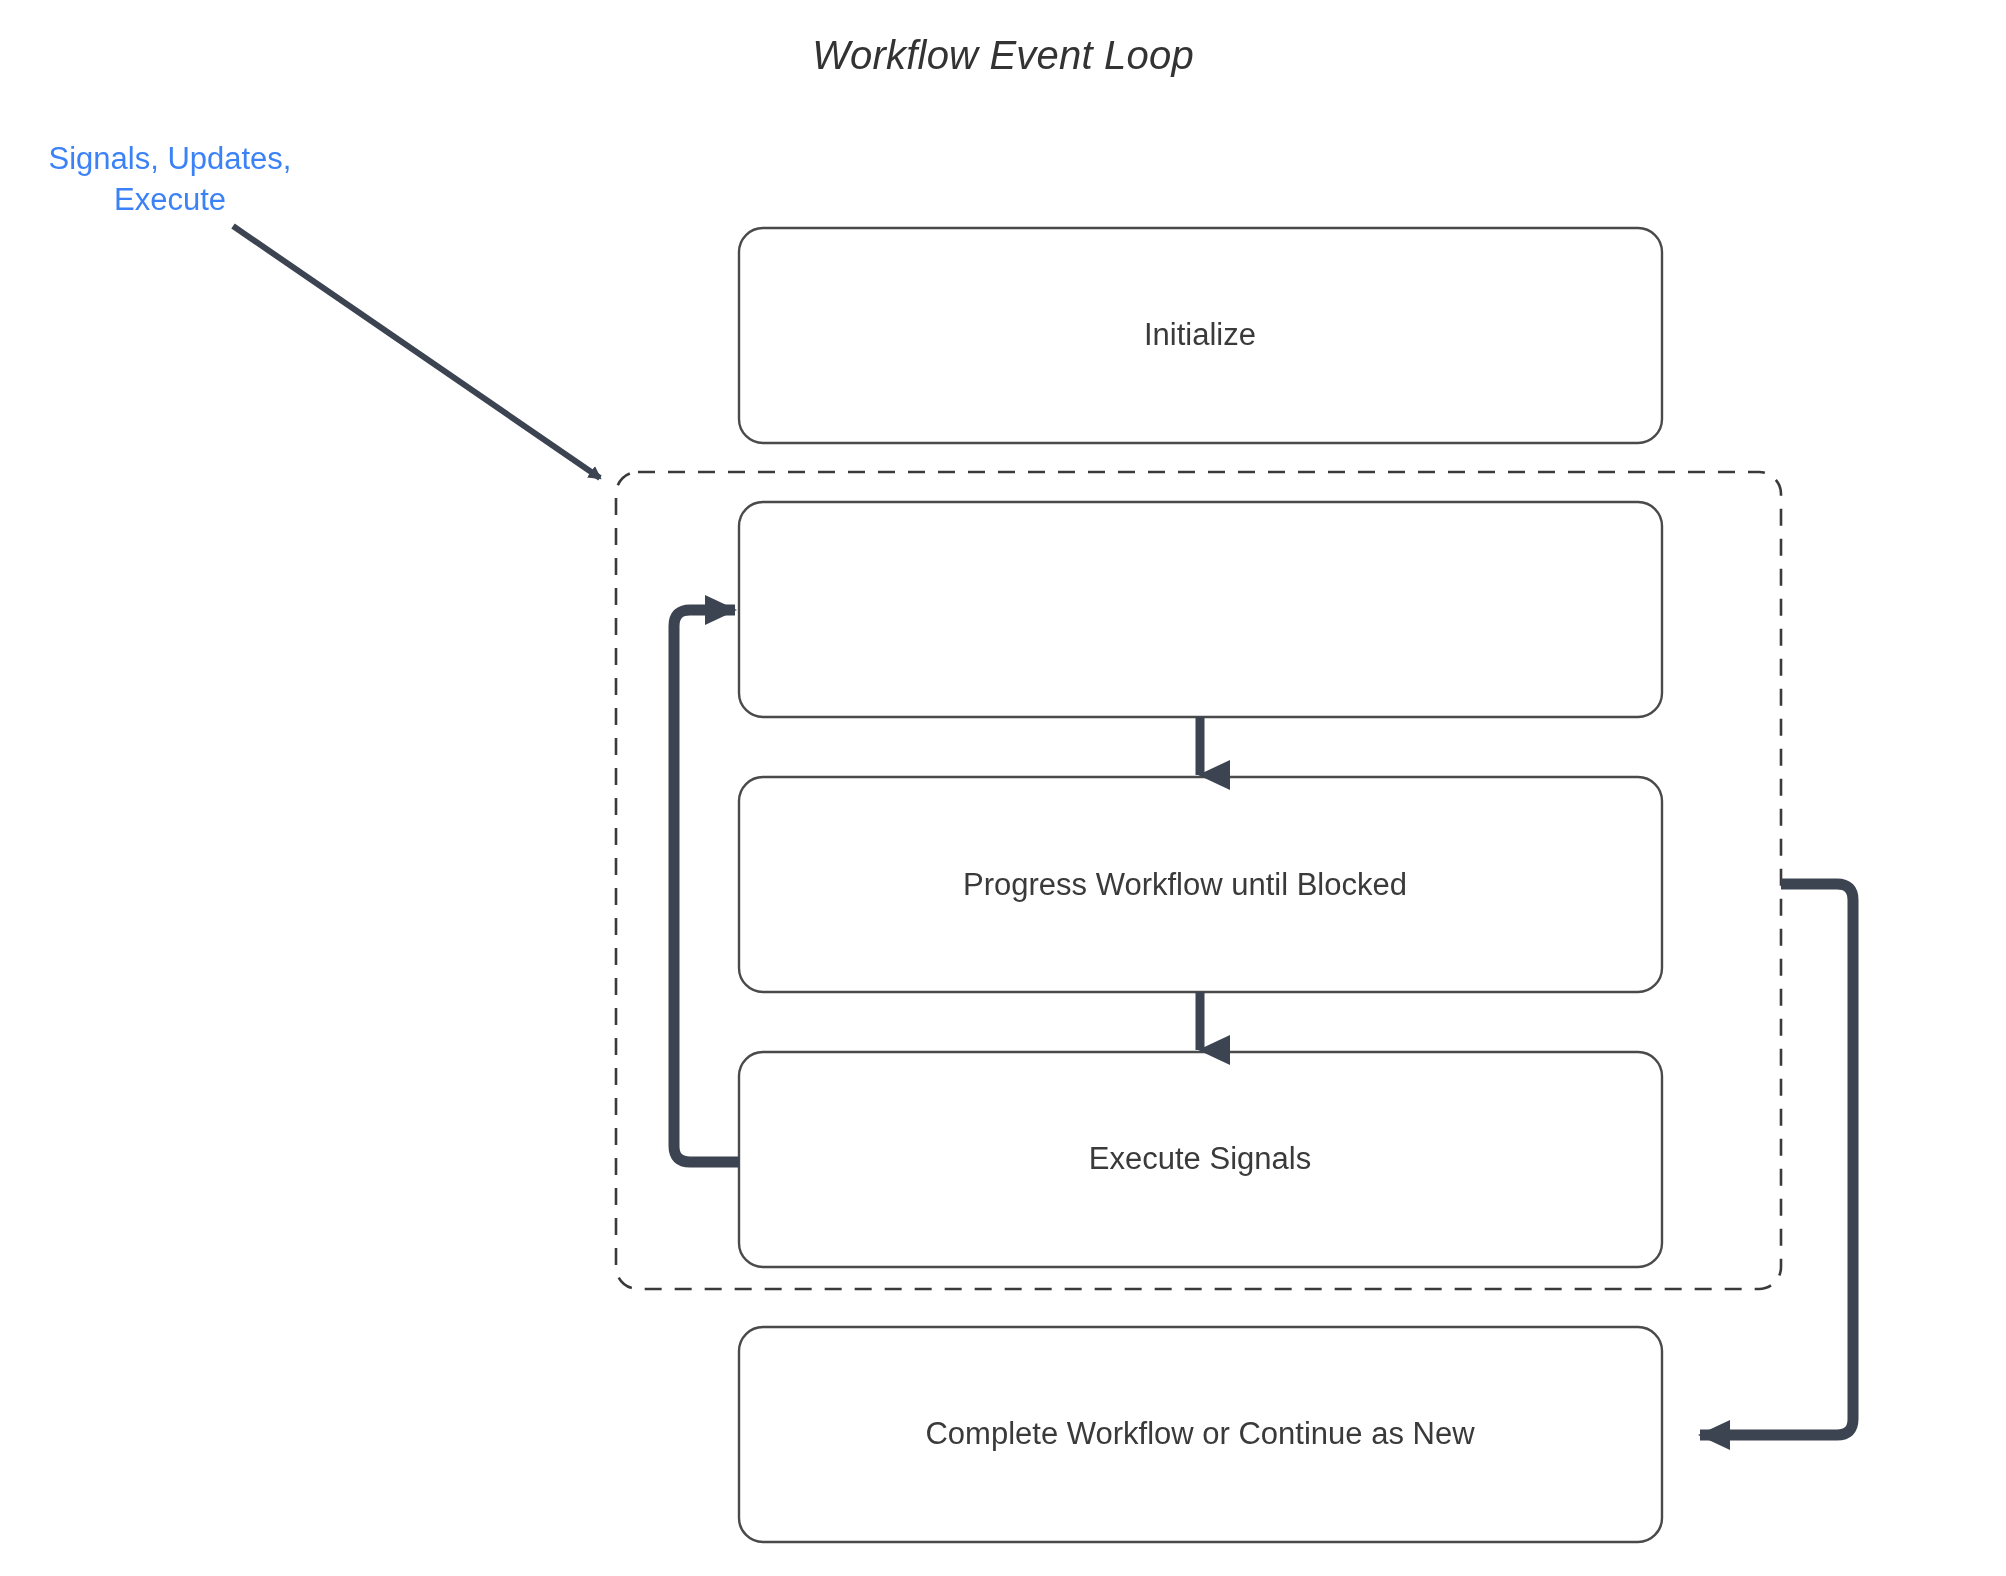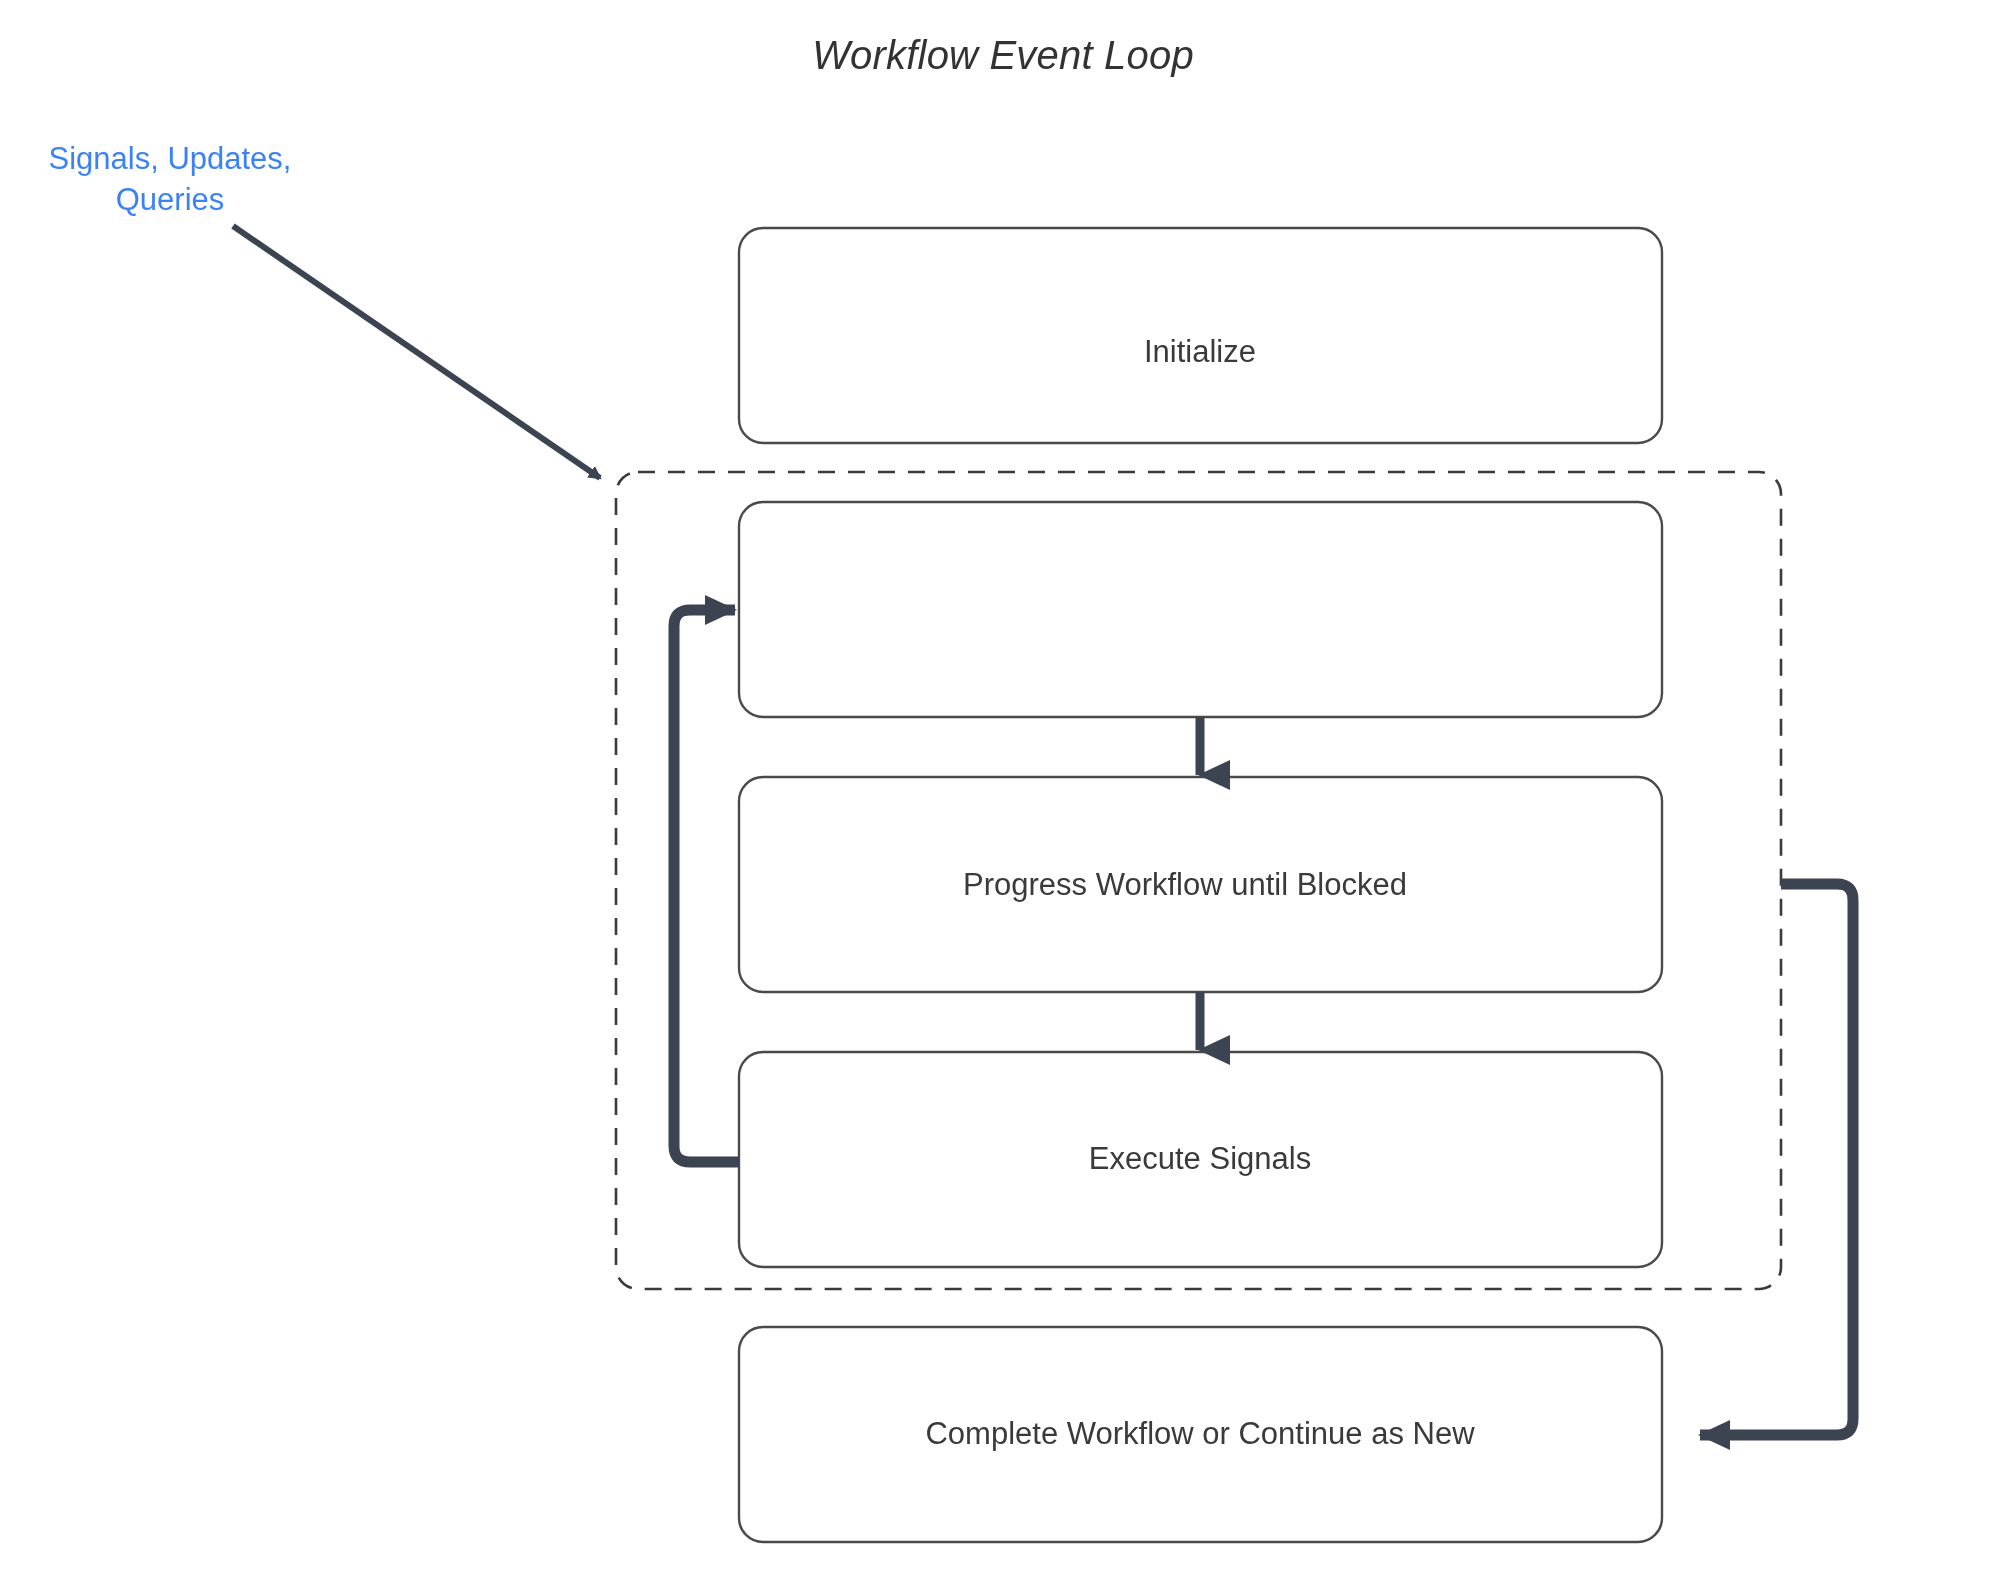--- a/index.html
+++ b/index.html
@@ -56,21 +56,21 @@
 </style>
 </head>
 <body>
 
 <div id="canvas">
 
   <div class="diagram-title">Workflow Event Loop</div>
 
   <div class="ext-label">
     <div>Signals, Updates,</div>
-    <div>Queries</div>
+    <div>Execute</div>
   </div>
 
   <svg class="layer" viewBox="0 0 2006 1576">
     <defs>
       <marker id="thinArrow" markerWidth="14" markerHeight="14" refX="11" refY="7" orient="auto" markerUnits="userSpaceOnUse">
         <path d="M0,0 L13,7 L0,14 z" fill="#3d4451"></path>
       </marker>
       <marker id="fatArrowDown" markerWidth="34" markerHeight="34" refX="17" refY="30" orient="auto" markerUnits="userSpaceOnUse">
         <path d="M2,0 L32,0 L17,32 z" fill="#3d4451"></path>
       </marker>
@@ -98,18 +98,18 @@
 
     <line x1="1200" y1="717" x2="1200" y2="775" stroke="#3d4451" stroke-width="9" marker-end="url(#fatArrowDown)"></line>
 
     <line x1="1200" y1="992" x2="1200" y2="1050" stroke="#3d4451" stroke-width="9" marker-end="url(#fatArrowDown)"></line>
 
     <path d="M 739 1162 L 690 1162 Q 674 1162 674 1146 L 674 626 Q 674 610 690 610 L 735 610" fill="none" stroke="#3d4451" stroke-width="11" stroke-linecap="butt" marker-end="url(#fatArrowRight)"></path>
 
     <path d="M 1781 884 L 1837 884 Q 1853 884 1853 900 L 1853 1419 Q 1853 1435 1837 1435 L 1700 1435" fill="none" stroke="#3d4451" stroke-width="11" stroke-linecap="butt" marker-end="url(#fatArrowLeftEnd)"></path>
   </svg>
 
-  <div class="node-label" style="left:1200px; top:335px;margin-top:17px;">Initialize</div>
+  <div class="node-label" style="left:1200px; top:335px;">Initialize</div>
   <div class="node-label" style="left:1185px; top:885px;">Progress Workflow until Blocked</div>
   <div class="node-label" style="left:1200px; top:1159px;">Execute Signals</div>
   <div class="node-label" style="left:1200px; top:1434px;">Complete Workflow or Continue as New</div>
 
 </div>
 
 </body></html>

